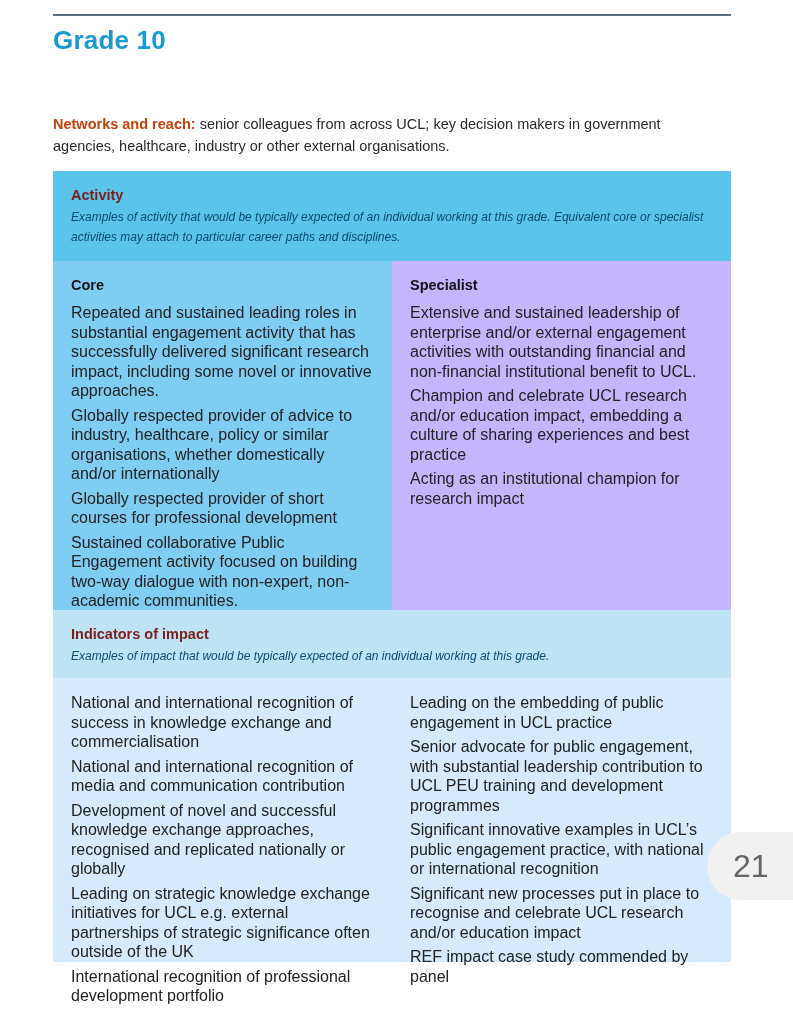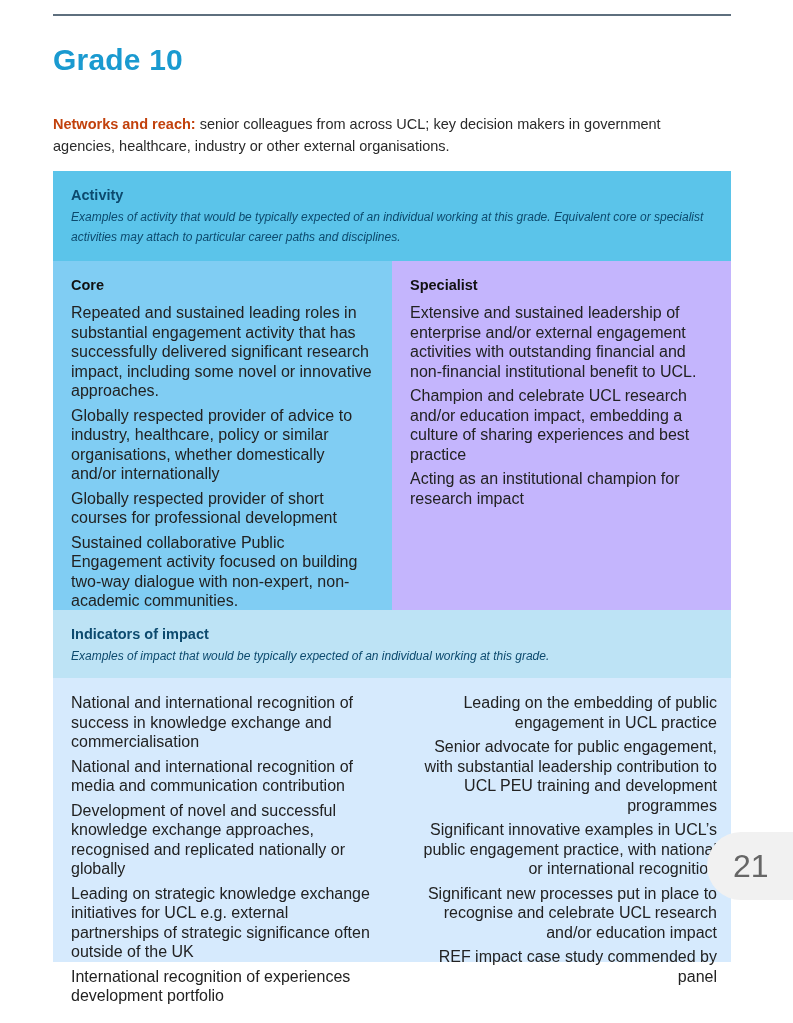--- a/index.html
+++ b/index.html
@@ -1,40 +1,40 @@
 <!DOCTYPE html>
 <html><head>
 <meta charset="utf-8">
 <style>
   html, body { margin: 0; padding: 0; background: #ffffff; }
   body { width: 793px; height: 1023px; position: relative; overflow: hidden;
          font-family: "Liberation Sans", sans-serif; color: #1a1a1a; }
   .top-rule { position: absolute; left: 53px; top: 14px; width: 678px; height: 2px; background: #5e6f7e; }
-  .grade-title { position: absolute; left: 53px; top: 43px; margin: 0;
-                 font-size: 30px; font-weight: bold; color: #1a9ad0; letter-spacing: 0.2px; }
+  .grade-title { position: absolute; left: 53px; top: 25px; margin: 0;
+                 font-size: 26px; font-weight: bold; color: #1a9ad0; letter-spacing: 0.2px; }
   .networks { position: absolute; left: 53px; top: 113px; width: 660px; margin: 0;
               font-size: 14.5px; line-height: 22px; color: #2a2a2a; }
   .networks .label { color: #c2410c; font-weight: bold; }
 
   .box { position: absolute; left: 53px; top: 171px; width: 678px; }
   .activity-header { background: #5bc4ea; height: 90px; box-sizing: border-box; padding: 16px 18px 0 18px; }
-  .section-title { margin: 0; font-size: 14.5px; font-weight: bold; color: #0c4a6e; }
+  .section-title { margin: 0; font-size: 14.5px; font-weight: bold; color: #7f1d1d; }
   .section-desc { margin: 5px 0 0 0; font-size: 12px; font-style: italic; line-height: 19.5px; color: #0c4a6e; }
 
   .cols { display: flex; height: 349px; }
   .col { box-sizing: border-box; padding: 16px 18px 0 18px; }
   .col-core { width: 339px; background: #80cdf3; }
   .col-spec { width: 339px; background: #c4b5fd; padding-left: 18px; }
   .col-title { margin: 0 0 10px 0; font-size: 14.5px; font-weight: bold; color: #111; }
   .item { margin: 0 0 5px 0; font-size: 16px; line-height: 19.5px; color: #222; }
 
   .ind-header { background: #bde3f5; height: 68px; box-sizing: border-box; padding: 16px 18px 0 18px; }
   .ind-body { background: #d6eafd; height: 284px; display: flex; box-sizing: border-box; padding-top: 15px; }
   .ind-col { width: 339px; box-sizing: border-box; padding: 0 18px; }
-  .ind-col.right { padding-left: 18px; padding-right: 14px; text-align: right; }
+  .ind-col.right { padding-left: 18px; padding-right: 14px; }
 
   .page-badge { position: absolute; left: 707px; top: 832px; width: 100px; height: 68px;
                 background: #f1f1f1; border-radius: 34px 0 0 34px; box-sizing: border-box;
                 padding-left: 26px; font-size: 32px; line-height: 68px; color: #666; font-weight: normal; }
 </style>
 </head>
 <body>
 
 <div class="top-rule"></div>
 
@@ -68,21 +68,21 @@
     <h2 class="section-title">Indicators of impact</h2>
     <p class="section-desc">Examples of impact that would be typically expected of an individual working at this grade.</p>
   </div>
 
   <div class="ind-body">
     <div class="ind-col">
       <p class="item">National and international recognition of success in knowledge exchange and commercialisation</p>
       <p class="item">National and international recognition of media and communication contribution</p>
       <p class="item">Development of novel and successful knowledge exchange approaches, recognised and replicated nationally or globally</p>
       <p class="item">Leading on strategic knowledge exchange initiatives for UCL e.g. external partnerships of strategic significance often outside of the UK</p>
-      <p class="item">International recognition of experiences development portfolio</p>
+      <p class="item">International recognition of professional development portfolio</p>
     </div>
     <div class="ind-col right">
       <p class="item">Leading on the embedding of public engagement in UCL practice</p>
       <p class="item">Senior advocate for public engagement, with substantial leadership contribution to UCL PEU training and development programmes</p>
       <p class="item">Significant innovative examples in UCL’s public engagement practice, with national or international recognition</p>
       <p class="item">Significant new processes put in place to recognise and celebrate UCL research and/or education impact</p>
       <p class="item">REF impact case study commended by panel</p>
     </div>
   </div>
 </div>

